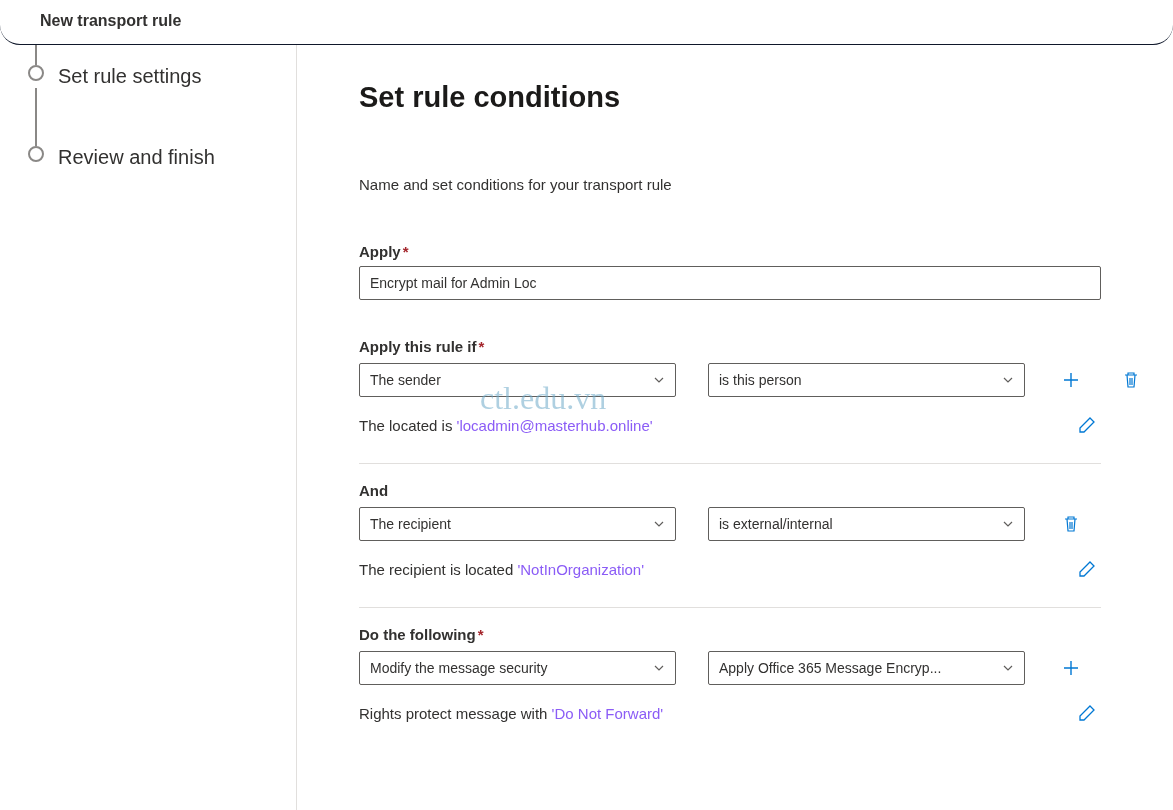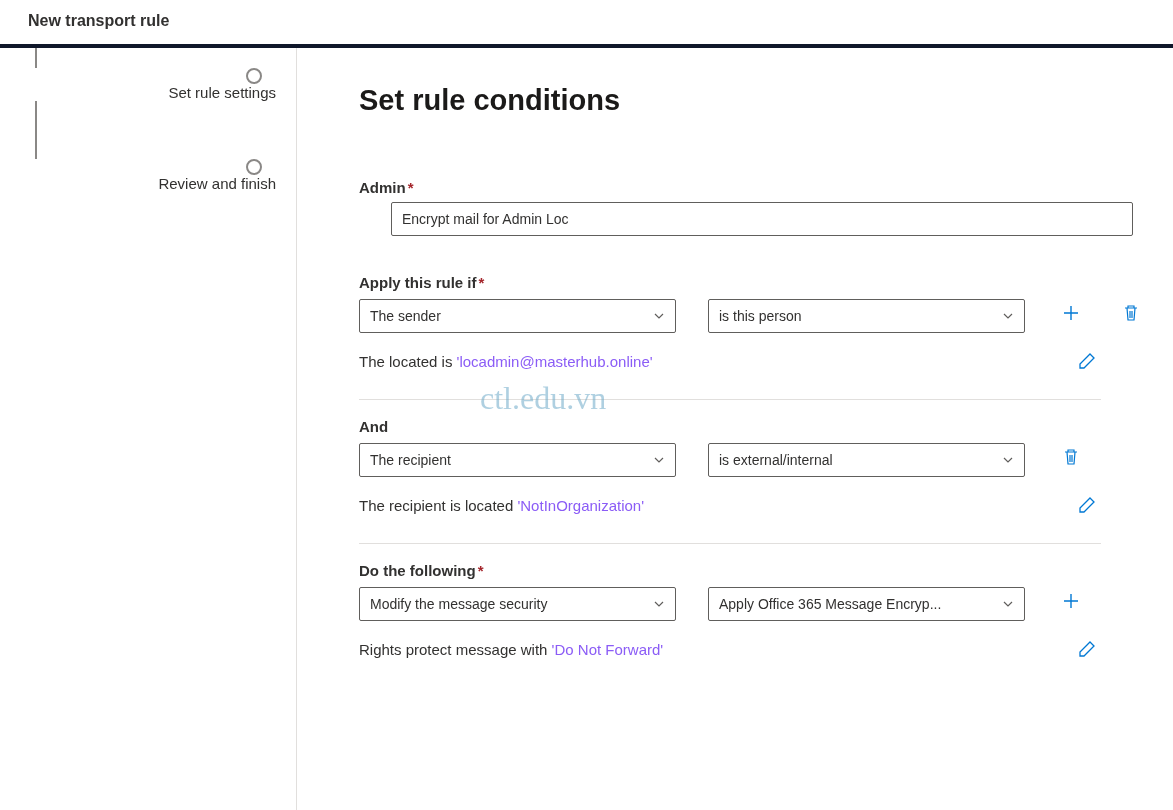--- a/index.html
+++ b/index.html
@@ -6,39 +6,39 @@
   body {
     margin: 0;
     font-family: "Segoe UI", -apple-system, BlinkMacSystemFont, sans-serif;
     color: #323130;
     background: #fff;
     width: 1173px;
   }
   .page-header {
     font-weight: 600;
     font-size: 16px;
-    padding: 12px 28px 14px;
-    border-bottom: 4px solid #0f172a;
+    padding: 12px 40px 14px;
+    border-bottom: 1px solid #0f172a;
+    border-radius: 20px;
   }
   .layout {
     display: flex;
   }
   .sidebar {
     width: 350px;
     padding: 0 20px 0 28px;
     border-right: 1px solid #e1dfdd;
     min-height: 770px;
   }
   .step {
     display: flex;
-    align-items: flex-end;
-    font-size: 15px;
+    align-items: flex-start;
+    font-size: 20px;
     color: #323130;
     padding: 0;
-    flex-direction: column;
   }
   .step .circle {
     width: 16px;
     height: 16px;
     border: 2px solid #8a8886;
     border-radius: 50%;
     margin-right: 14px;
     background: #fff;
   }
   .connector {
@@ -73,25 +73,24 @@
   .text-input {
     width: 100%;
     max-width: 742px;
     height: 34px;
     border: 1px solid #605e5c;
     border-radius: 2px;
     padding: 4px 10px;
     font-size: 14px;
     font-family: inherit;
     color: #323130;
-    margin-left: 32px;
   }
   .row {
     display: flex;
-    align-items: flex-start;
+    align-items: center;
     gap: 32px;
     margin-top: 8px;
   }
   .dropdown {
     width: 317px;
     height: 34px;
     border: 1px solid #605e5c;
     border-radius: 2px;
     display: flex;
     align-items: center;
@@ -154,24 +153,25 @@
     </div>
     <div class="connector"></div>
     <div class="step">
       <span class="circle"></span>
       <span>Review and finish</span>
     </div>
   </div>
 
   <div class="main">
     <h1>Set rule conditions</h1>
+    <div class="subtitle">Name and set conditions for your transport rule</div>
 
     
     <div class="field-label">
-      <span>Admin</span><span class="req">*</span>
+      <span>Apply</span><span class="req">*</span>
     </div>
     <input class="text-input" type="text" value="Encrypt mail for Admin Loc" style="">
 
     
     <div class="field-label section-gap-top">
       <span>Apply this rule if</span><span class="req">*</span>
     </div>
     <div class="row">
       <div class="dropdown">
         <span>The sender</span>

